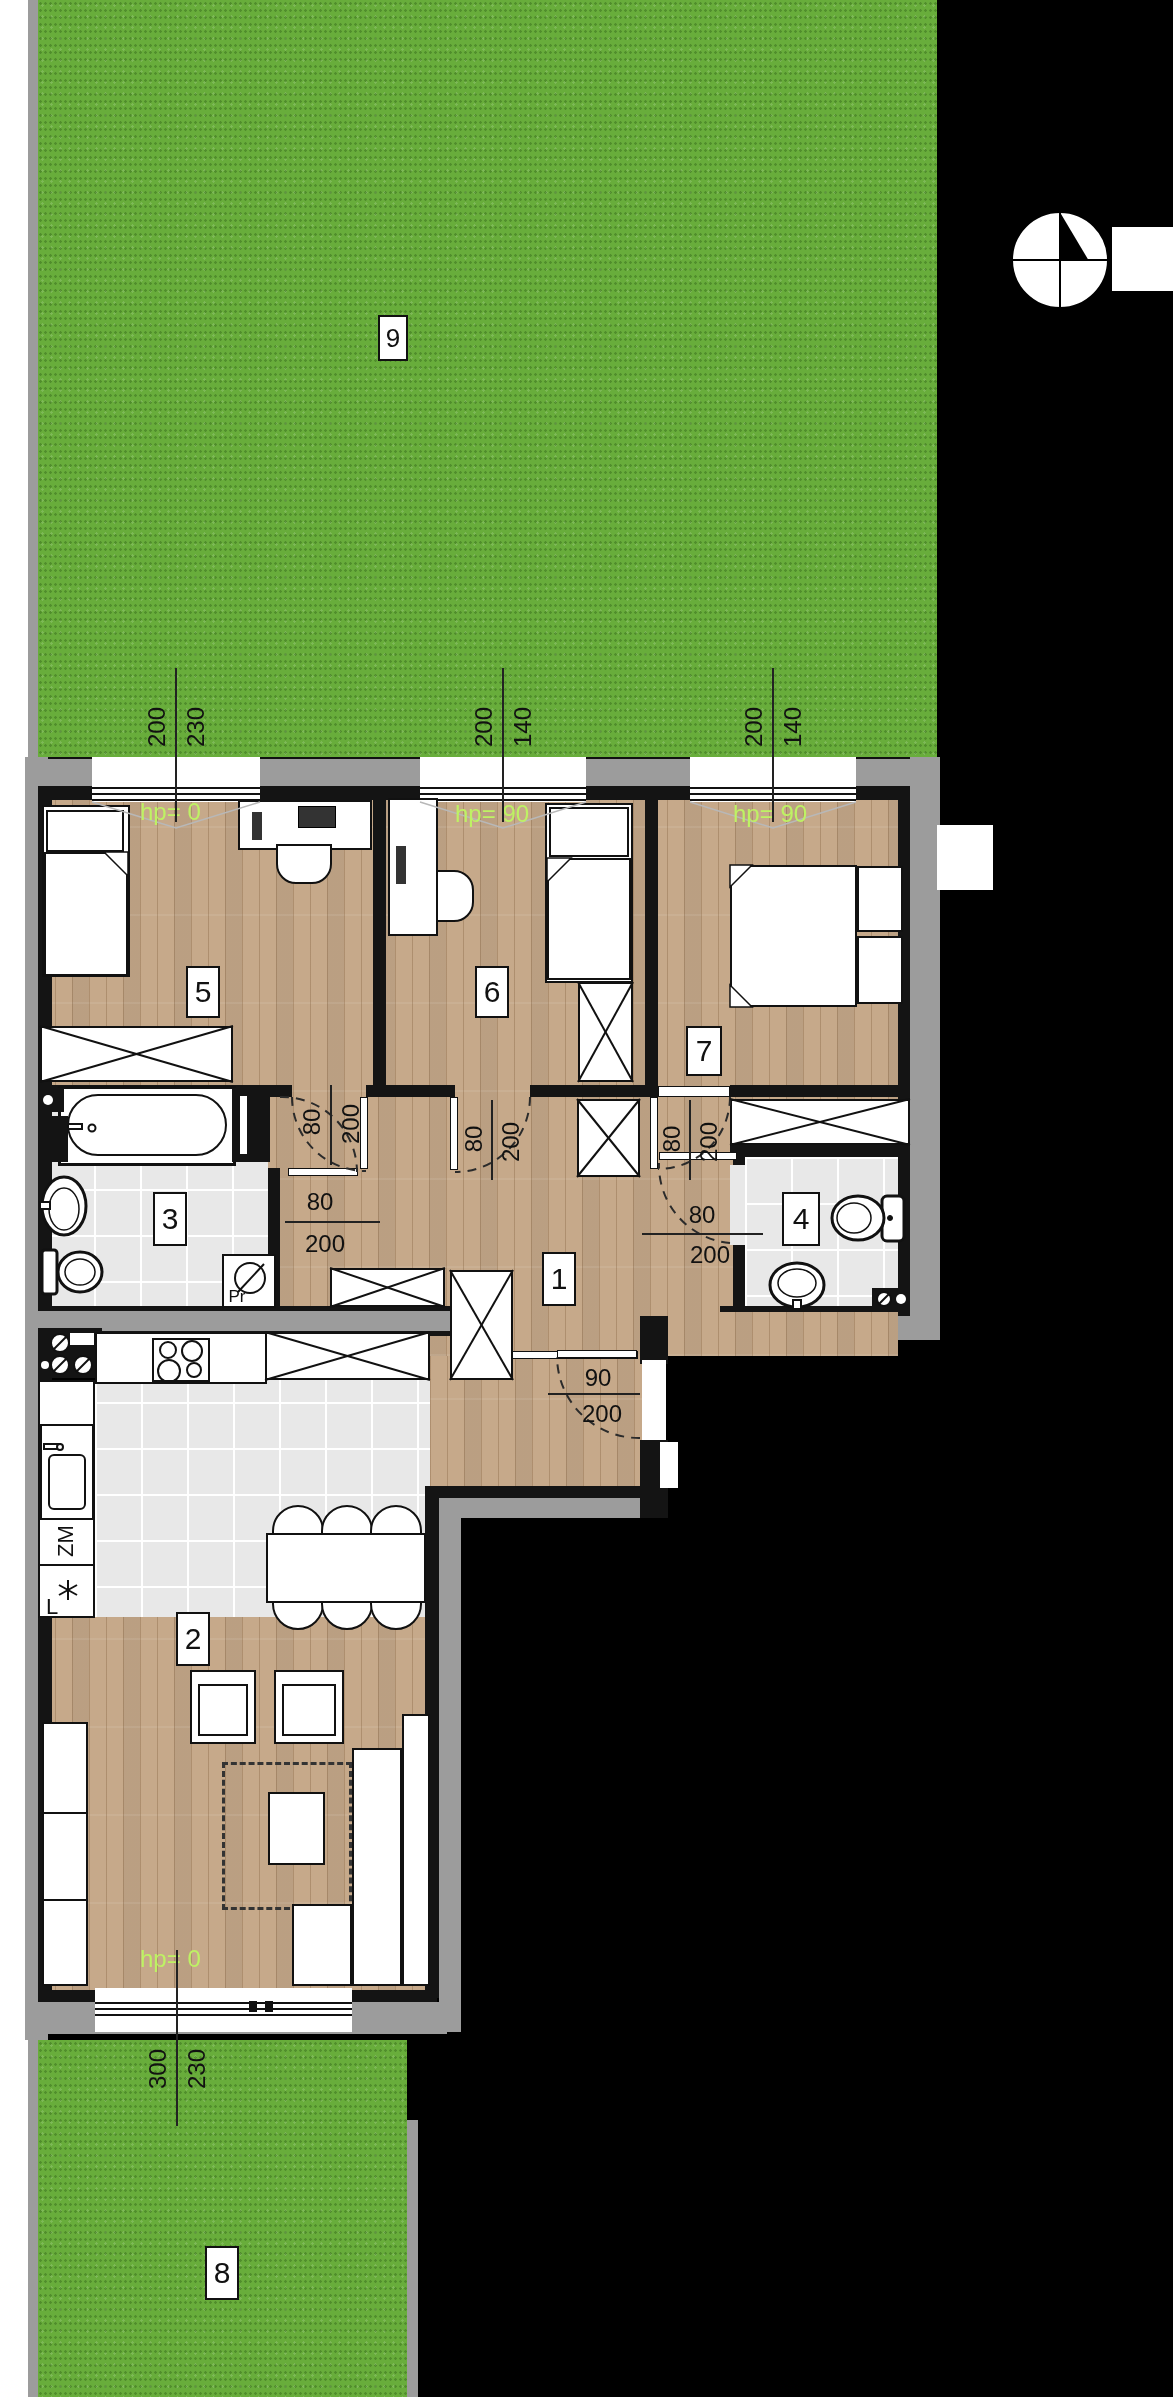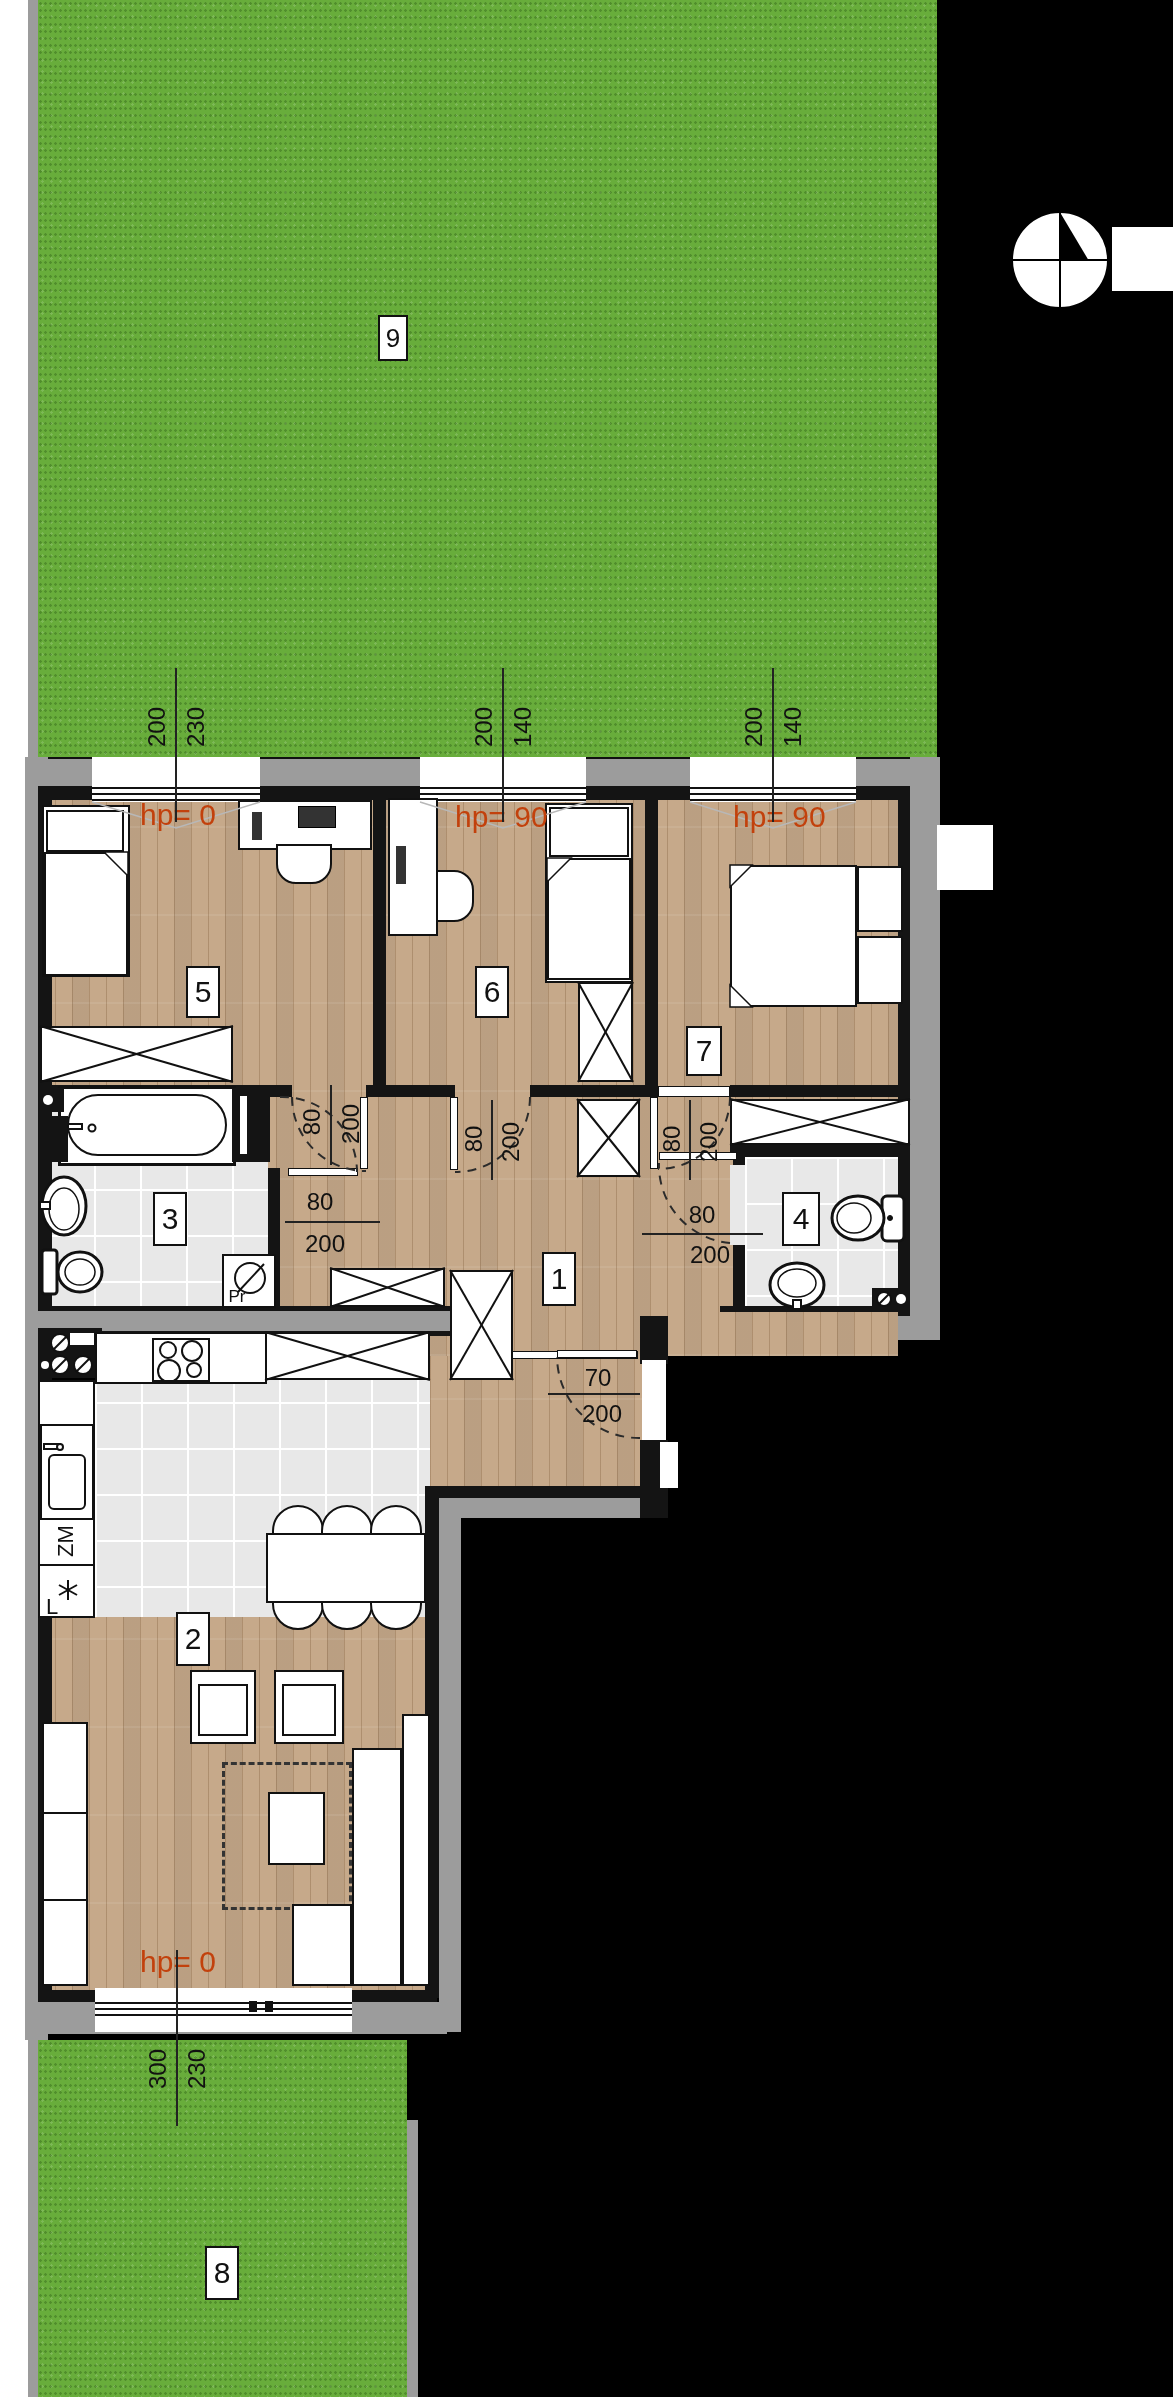--- a/index.html
+++ b/index.html
@@ -17,21 +17,21 @@
   .tile{background-color:#e8e8e8;
     background-image:linear-gradient(#fff 2px,transparent 2px),
                      linear-gradient(90deg,#fff 2px,transparent 2px);
     background-size:46px 46px}
   .wall{background:#141414}
   .ext{background:#9c9c9c}
   .wf{background:#fff;border:2px solid #111}
   .blk{background:#141414}
   .lbl{background:#fff;border:2px solid #111;display:flex;align-items:center;justify-content:center;
        font-size:30px;color:#111;line-height:1}
-  .hp{color:#c2410c;font-size:30px;white-space:nowrap}
+  .hp{color:#bef264;font-size:24px;white-space:nowrap}
   .dim{color:#111;font-size:24px;text-align:center;white-space:nowrap;line-height:1}
   .rot{transform:rotate(-90deg)}
   .dline{background:#222}
   .thr{background:#fff;border:1px solid #111}
   svg{position:absolute;left:0;top:0;pointer-events:none}
 </style>
 </head>
 <body>
 
 <div id="canvas">
@@ -370,21 +370,21 @@
   <div class="a dim rot" style="left:669px;top:1130px;width:80px">200</div>
 
   <div class="a dim" style="left:290px;top:1190px;width:60px">80</div>
   <div class="a dline" style="left:285px;top:1221px;width:95px;height:2px"></div>
   <div class="a dim" style="left:285px;top:1232px;width:80px">200</div>
 
   <div class="a dim" style="left:672px;top:1203px;width:60px">80</div>
   <div class="a dline" style="left:642px;top:1233px;width:121px;height:2px"></div>
   <div class="a dim" style="left:670px;top:1243px;width:80px">200</div>
 
-  <div class="a dim" style="left:568px;top:1366px;width:60px">70</div>
+  <div class="a dim" style="left:568px;top:1366px;width:60px">90</div>
   <div class="a dline" style="left:548px;top:1393px;width:92px;height:2px"></div>
   <div class="a dim" style="left:562px;top:1402px;width:80px">200</div>
 
   <div class="a dim rot" style="left:36px;top:1530px;width:60px;font-size:22px">ZM</div>
   <div class="a dim" style="left:42px;top:1596px;width:20px;font-size:22px">L</div>
   <div class="a dim" style="left:222px;top:1288px;width:30px;font-size:17px">Pr</div>
 
 </div>
 
 </body></html>

